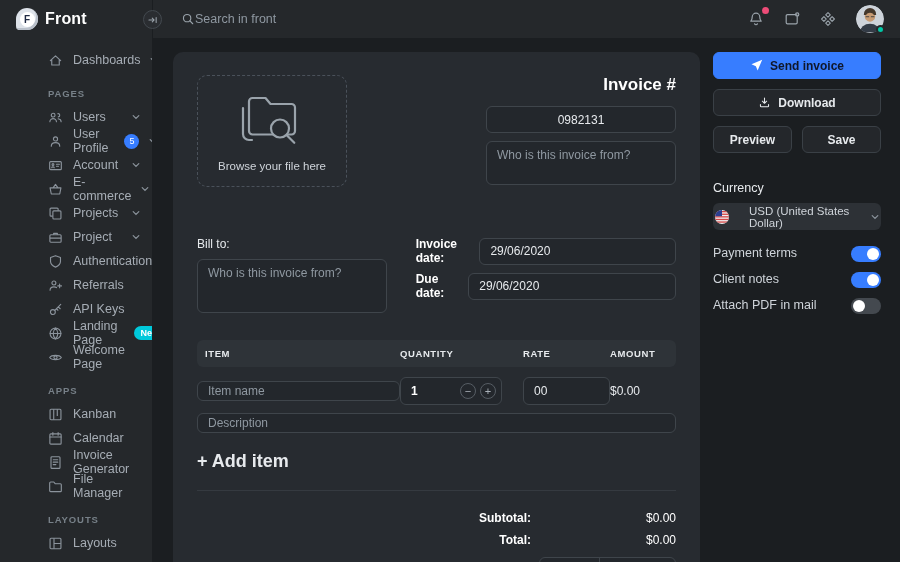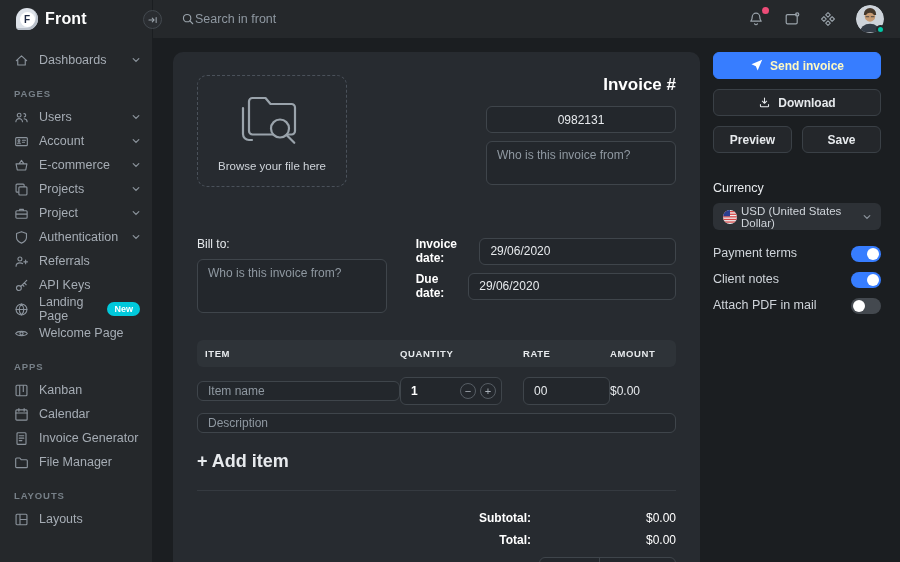--- a/index.html
+++ b/index.html
@@ -23,21 +23,21 @@
   .top-right { margin-left:auto; display:flex; align-items:center; gap:20px; padding-right:16px; }
   .top-ic { position:relative; display:flex; }
   .dot-danger { position:absolute; top:-4px; right:-5px; width:7px; height:7px; border-radius:50%; background:var(--c-danger,#ed4c78); }
   .avatar-wrap { position:relative; width:28px; height:28px; }
   .avatar-wrap svg { border-radius:50%; display:block; }
   .dot-success { position:absolute; bottom:-1px; right:-1px; width:9px; height:9px; border-radius:50%;
     background:var(--c-success,#00c9a7); border:2px solid #25282b; }
 
   
   .shell { display:flex; height:524px; }
-  .sidebar { width:153px; background:#25282b; border-right:1px solid #1b1e21; padding-top:10px; flex:none; overflow:hidden; }
+  .sidebar { width:153px; background:#25282b; border-right:1px solid #1b1e21; padding-top:10px; flex:none; overflow:hidden;padding-left:34px; }
   .side-item { display:flex; align-items:center; gap:10px; height:24px; padding:0 12px 0 14px;
     color:#a6adb5; font-size:12.5px; cursor:pointer; }
   .side-item svg.si { color:#8b939c; flex:none; }
   .side-item .chev { margin-left:auto; color:#8b939c; flex:none; }
   .side-header { margin:16px 0 6px; padding:0 14px; font-size:9.5px; font-weight:bold;
     letter-spacing:.9px; color:#778088; }
   .badge-num { margin-left:6px; min-width:15px; height:15px; padding:0 4px; border-radius:50%;
     background:var(--c-accent,#377dff); color:#fff; font-size:9px; display:inline-flex; align-items:center; justify-content:center; }
   .badge-new { margin-left:6px; padding:2px 7px; border-radius:9px; background:var(--c-info,#00c9db);
     color:#fff; font-size:9px; font-weight:bold; }
@@ -93,27 +93,27 @@
     display:flex; align-items:center; background:rgba(0,0,0,.08); }
   .tax-group input { width:60px; height:100%; background:transparent; border:none; outline:none;
     border-right:1px solid #3f454b; color:#cfd4da; font-size:12px; padding:0 10px;
     font-family:"Liberation Sans", sans-serif; }
 
   
   .panel { width:168px; flex:none; }
   .btn { width:100%; height:27px; border-radius:6px; font-size:12px; font-weight:bold;
     display:flex; align-items:center; justify-content:center; gap:7px; cursor:pointer;
     font-family:"Liberation Sans", sans-serif; }
-  .btn-primary { background:var(--c-accent,#377dff); border:1px solid var(--c-accent,#377dff); color:#fef9c3; }
+  .btn-primary { background:var(--c-accent,#377dff); border:1px solid var(--c-accent,#377dff); color:#0f172a; }
   .btn-outline { background:#24272b; border:1px solid #3a4046; color:#e7eaed; margin-top:10px; }
   .btn-pair { display:flex; gap:10px; margin-top:10px; }
   .btn-pair .btn-outline { margin-top:0; flex:1; font-weight:bold; }
   .currency-label { margin-top:28px; font-size:12.5px; color:#e7eaed; }
   .currency-select { margin-top:8px; height:27px; background:#2d3136; border-radius:6px;
-    display:flex; align-items:center; gap:4px; padding:0 10px; cursor:pointer; }
+    display:flex; align-items:center; gap:20px; padding:0 2px; cursor:pointer; }
   .currency-select .cur-text { font-size:11.5px; color:#cfd4da; flex:1; }
   .toggles { margin-top:16px; display:flex; flex-direction:column; gap:10px; }
   .toggle-row { display:flex; align-items:flex-start; justify-content:space-between; height:16px; }
   .toggle-row .t-label { font-size:12.5px; color:#cfd4da; }
   .switch { width:30px; height:16px; border-radius:8px; position:relative; cursor:pointer; flex:none; }
   .switch.on { background:var(--c-accent,#377dff); }
   .switch.off { background:#44494f; }
   .switch .knob { position:absolute; top:2px; width:12px; height:12px; border-radius:50%; background:#fff; }
   .switch.on .knob { right:2px; } .switch.off .knob { left:2px; }
 </style>
@@ -193,20 +193,31 @@
       <svg class="si" width="15" height="15" viewBox="0 0 16 16" fill="none" stroke="currentColor" stroke-width="1.2" stroke-linecap="round" stroke-linejoin="round">
           <circle cx="5.5" cy="5.5" r="2"></circle>
           <path d="M2 12.5c0-2.2 2-3.3 3.5-3.3S9 10.3 9 12.5M11 7.3a1.7 1.7 0 1 0-.4-3.4M10.8 9.3c1.6.2 3.2 1.3 3.2 3.2"></path>
         </svg>
       <span>Users</span>
       <svg class="chev" width="8" height="6" viewBox="0 0 8 6" fill="none" stroke="currentColor" stroke-width="1.2" stroke-linecap="round">
           <path d="M1.2 1.6 4 4.4 6.8 1.6"></path>
         </svg>
     </div>
     <div class="side-item">
+      <svg class="si" width="15" height="15" viewBox="0 0 16 16" fill="none" stroke="currentColor" stroke-width="1.2" stroke-linecap="round">
+          <circle cx="8" cy="5.3" r="2.2"></circle>
+          <path d="M3.5 13c0-2.7 2.2-3.8 4.5-3.8s4.5 1.1 4.5 3.8"></path>
+        </svg>
+      <span>User Profile</span>
+      <span class="badge-num">5</span>
+      <svg class="chev" width="8" height="6" viewBox="0 0 8 6" fill="none" stroke="currentColor" stroke-width="1.2" stroke-linecap="round">
+          <path d="M1.2 1.6 4 4.4 6.8 1.6"></path>
+        </svg>
+    </div>
+    <div class="side-item">
       <svg class="si" width="15" height="15" viewBox="0 0 16 16" fill="none" stroke="currentColor" stroke-width="1.2" stroke-linecap="round" stroke-linejoin="round">
           <rect x="1.8" y="3.8" width="12.4" height="8.6" rx="1"></rect>
           <circle cx="5.3" cy="6.9" r="1"></circle>
           <path d="M4 10.3c0-1.2 2.6-1.2 2.6 0M9 6.6h3.2M9 8.8h2.2"></path>
         </svg>
       <span>Account</span>
       <svg class="chev" width="8" height="6" viewBox="0 0 8 6" fill="none" stroke="currentColor" stroke-width="1.2" stroke-linecap="round">
           <path d="M1.2 1.6 4 4.4 6.8 1.6"></path>
         </svg>
     </div>

